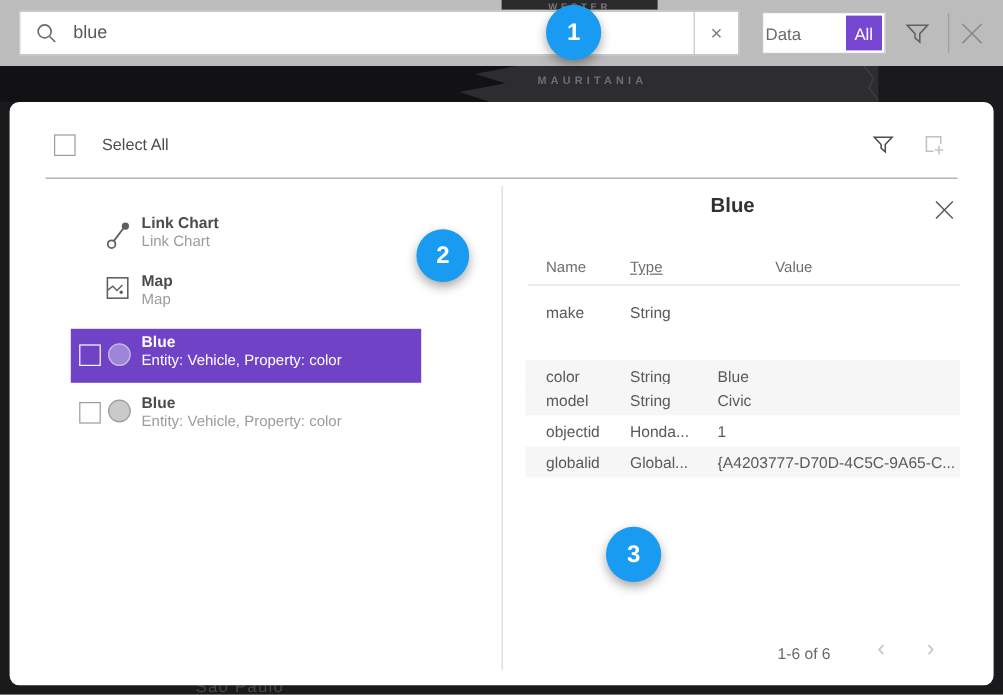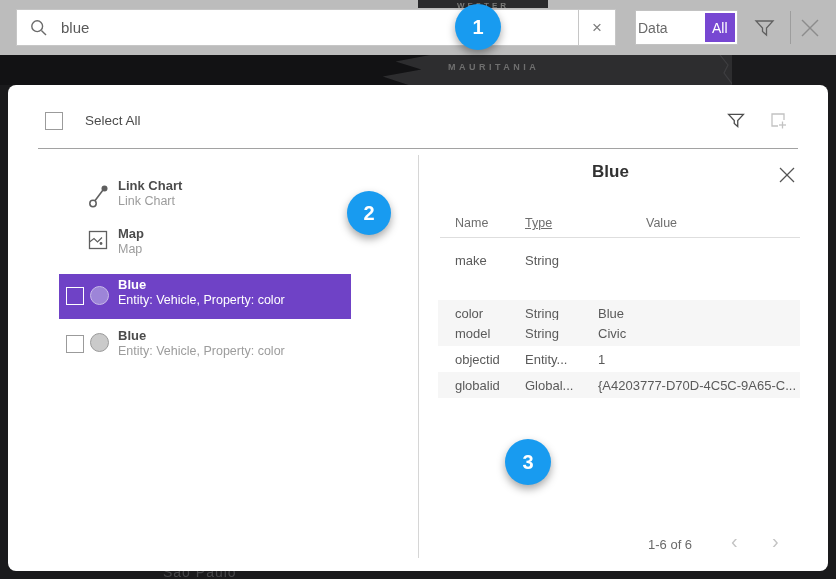--- a/index.html
+++ b/index.html
@@ -205,21 +205,21 @@
       <span class="cell-type">String</span>
       <span class="cell-value">Blue</span>
     </div>
     <div class="attr-row alt" style="top:235px;">
       <span class="cell-name">model</span>
       <span class="cell-type">String</span>
       <span class="cell-value">Civic</span>
     </div>
     <div class="attr-row" style="top:261px;">
       <span class="cell-name">objectid</span>
-      <span class="cell-type">Entity...</span>
+      <span class="cell-type">Honda...</span>
       <span class="cell-value">1</span>
     </div>
     <div class="attr-row alt" style="top:287px;">
       <span class="cell-name">globalid</span>
       <span class="cell-type">Global...</span>
       <span class="cell-value">{A4203777-D70D-4C5C-9A65-C...</span>
     </div>
 
     <span class="pag-range">1-6 of 6</span>
     <span class="pag-prev">

